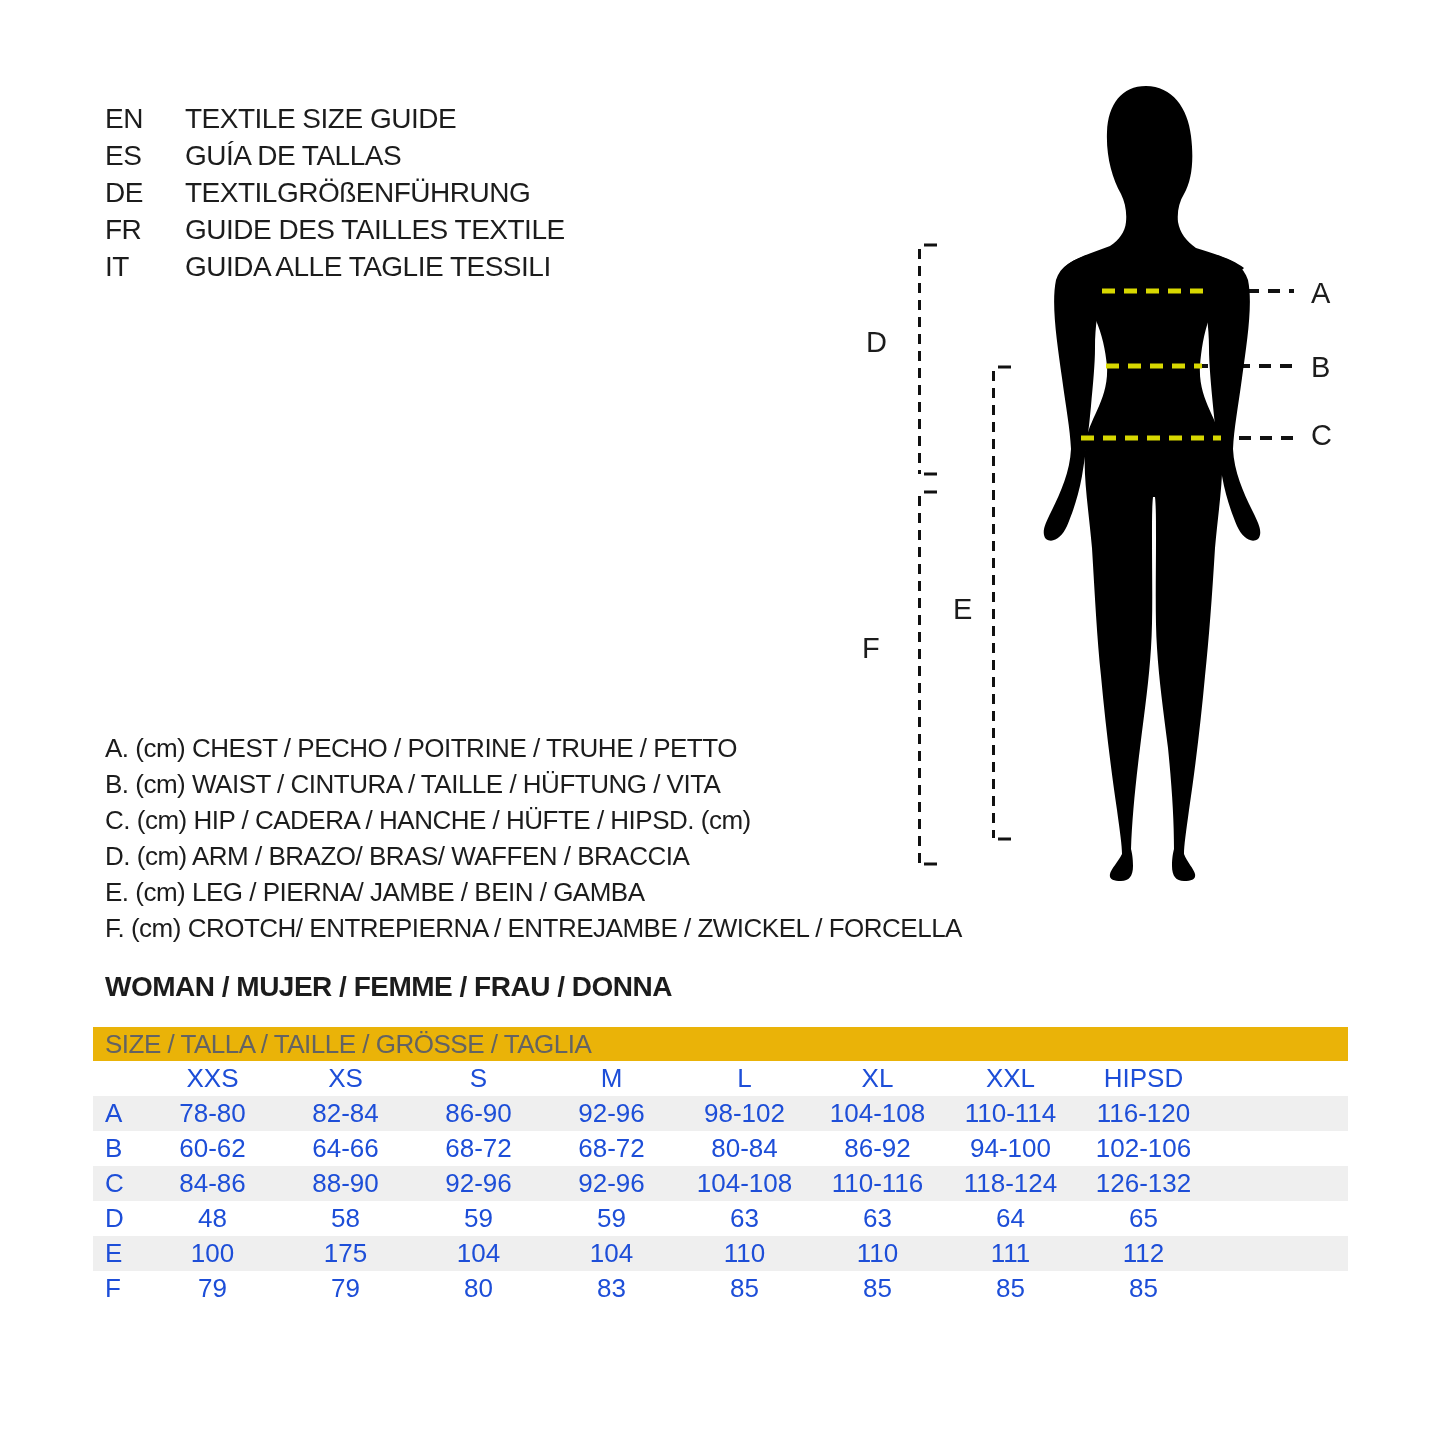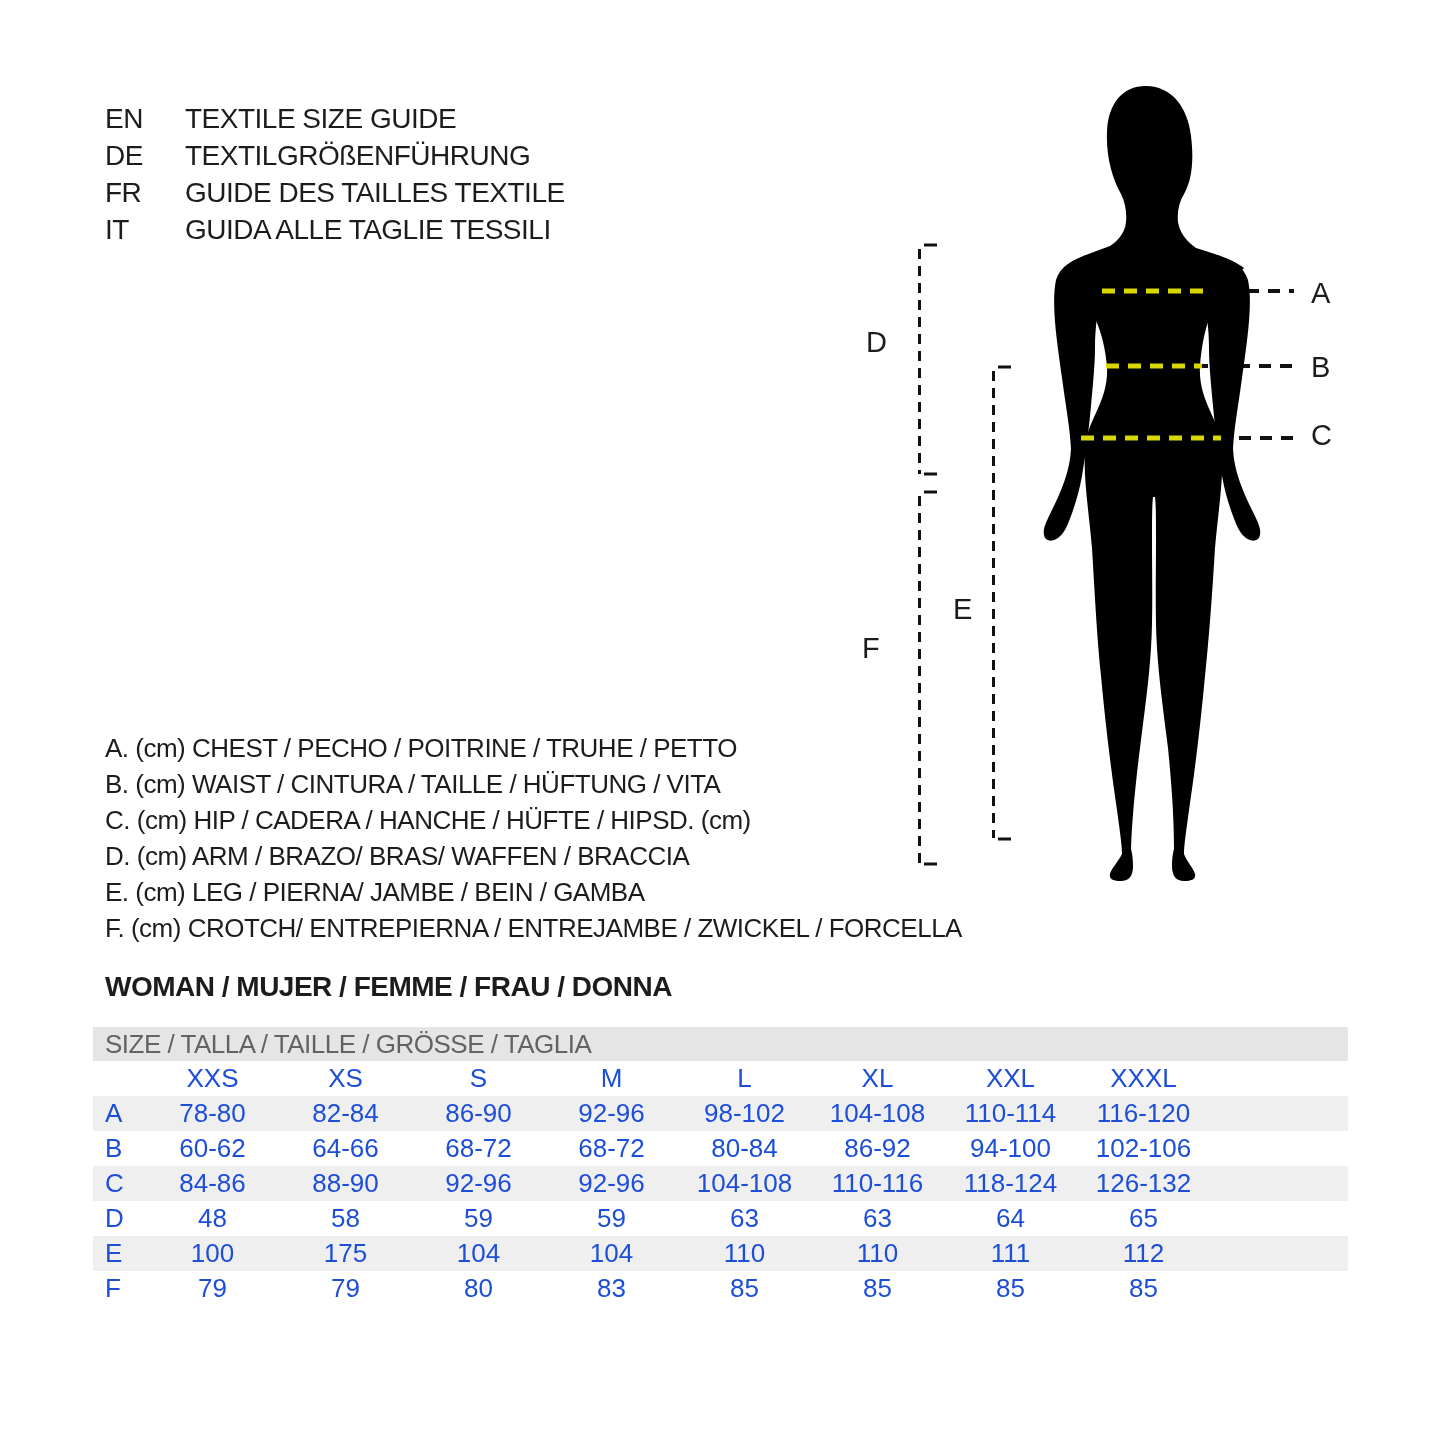--- a/index.html
+++ b/index.html
@@ -11,40 +11,44 @@
   .lang-block{position:absolute;left:105px;top:92px;}
   .lang-row{display:grid;grid-template-columns:80px auto;height:37px;line-height:37px;
     font-size:28px;letter-spacing:-0.5px;white-space:nowrap;}
   
   .legend-block{position:absolute;left:105px;top:722px;}
   .legend-row{height:36px;line-height:36px;font-size:26px;letter-spacing:-0.5px;white-space:nowrap;}
   
   .gender-heading{position:absolute;left:105px;top:963px;font-size:28px;letter-spacing:-0.5px;font-weight:bold;}
   
   .size-table{position:absolute;left:93px;top:1019px;width:1255px;}
-  .tband{height:34px;line-height:34px;background:#e5e5e5;color:#636363;
+  .tband{height:34px;line-height:34px;background:#eab308;color:#636363;
     font-size:26px;letter-spacing:-0.5px;padding-left:12px;box-sizing:border-box;}
   .trow{display:grid;grid-template-columns:53px repeat(8,133px) 1fr;height:35px;
     align-items:center;color:#1d4ed8;font-size:26px;}
   .trow.stripe{background:#efefef;}
   .tcell{text-align:center;}
   .tcell.label{text-align:left;padding-left:12px;}
   
   .figure-svg{position:absolute;left:840px;top:56px;}
   .fig-label{font-family:"Liberation Sans",sans-serif;font-size:29px;fill:#1c1c1c;}
 </style>
 </head>
 <body>
 
 <div class="page">
 
   <div class="lang-block">
     <div class="lang-row">
       <span>EN</span>
       <span>TEXTILE SIZE GUIDE</span>
+    </div>
+    <div class="lang-row">
+      <span>ES</span>
+      <span>GUÍA DE TALLAS</span>
     </div>
     <div class="lang-row">
       <span>DE</span>
       <span>TEXTILGRÖßENFÜHRUNG</span>
     </div>
     <div class="lang-row">
       <span>FR</span>
       <span>GUIDE DES TAILLES TEXTILE</span>
     </div>
     <div class="lang-row">
@@ -172,21 +176,21 @@
 
     <div class="trow">
       <div class="tcell label"></div>
       <div class="tcell">XXS</div>
       <div class="tcell">XS</div>
       <div class="tcell">S</div>
       <div class="tcell">M</div>
       <div class="tcell">L</div>
       <div class="tcell">XL</div>
       <div class="tcell">XXL</div>
-      <div class="tcell">XXXL</div>
+      <div class="tcell">HIPSD</div>
     </div>
 
     <div class="trow stripe">
       <div class="tcell label">A</div>
       <div class="tcell">78-80</div>
       <div class="tcell">82-84</div>
       <div class="tcell">86-90</div>
       <div class="tcell">92-96</div>
       <div class="tcell">98-102</div>
       <div class="tcell">104-108</div>

